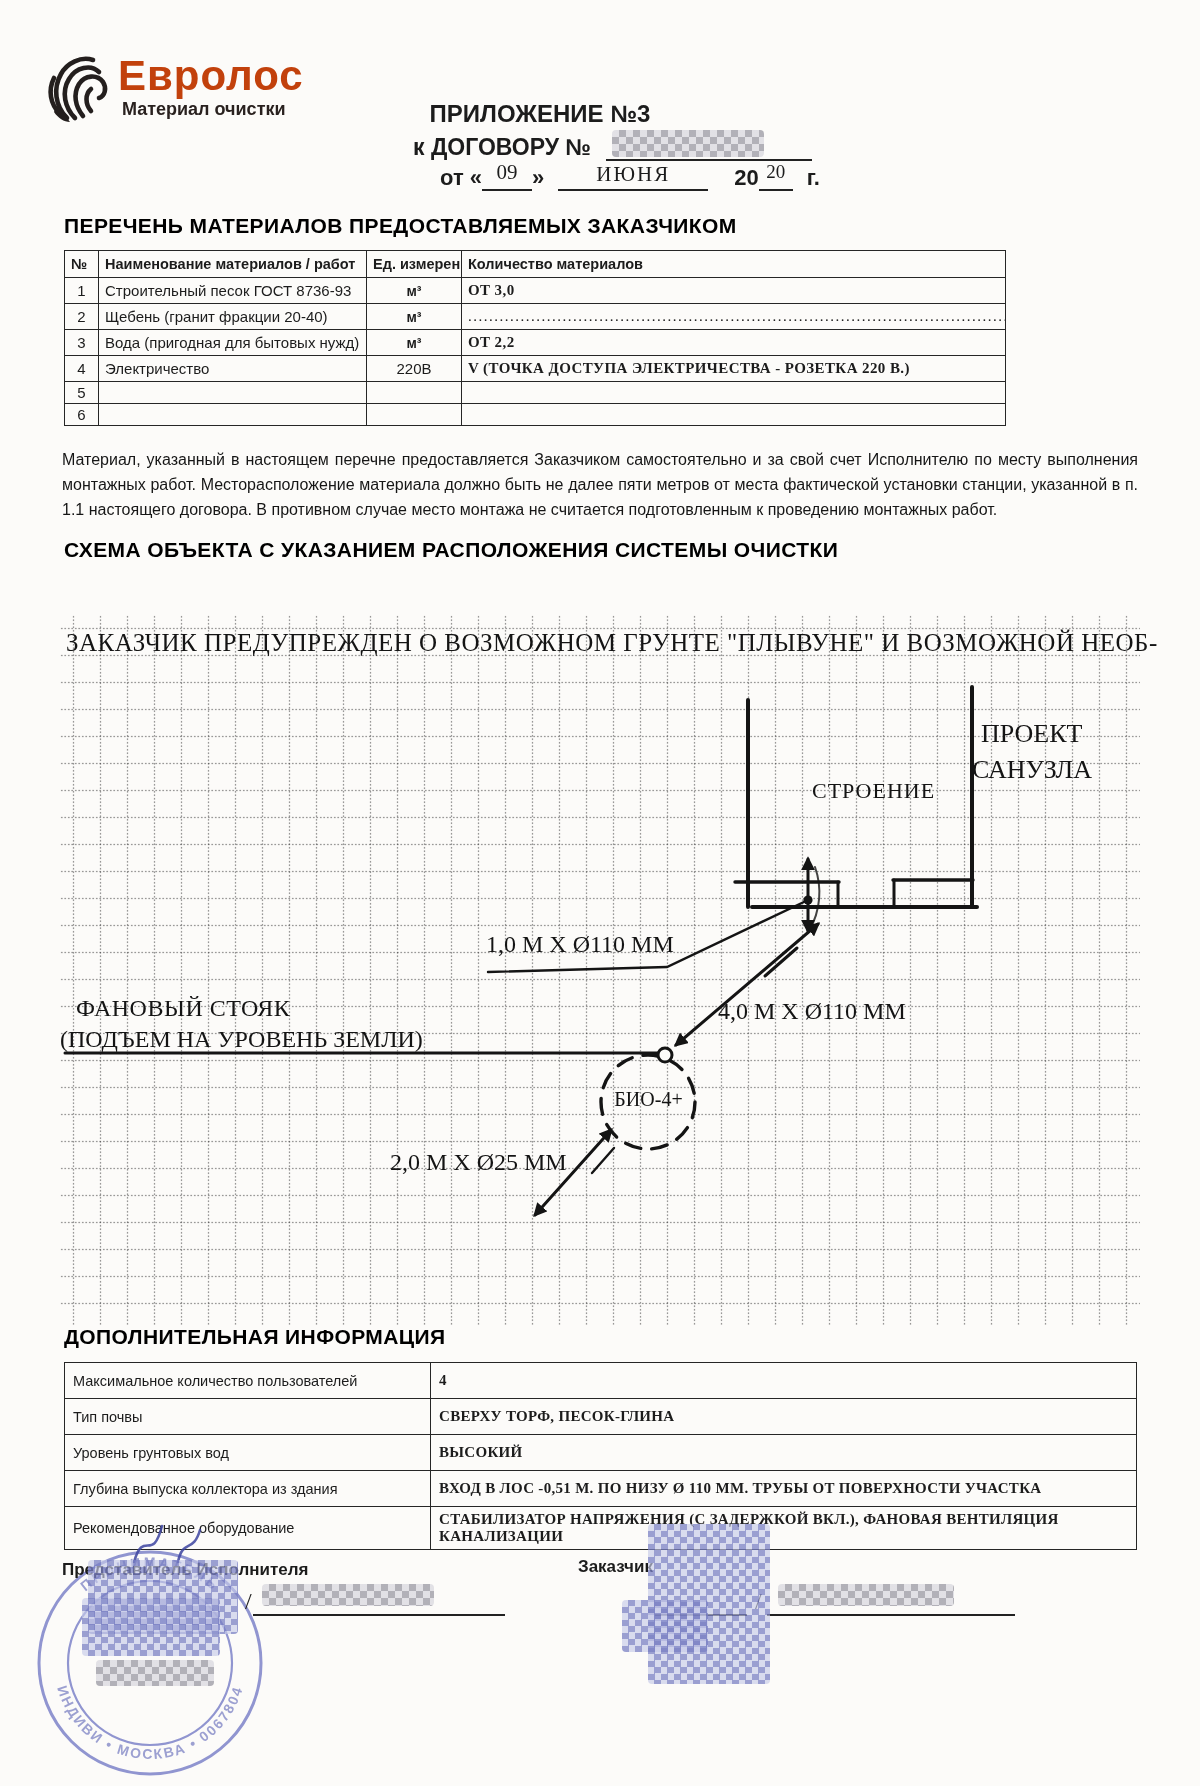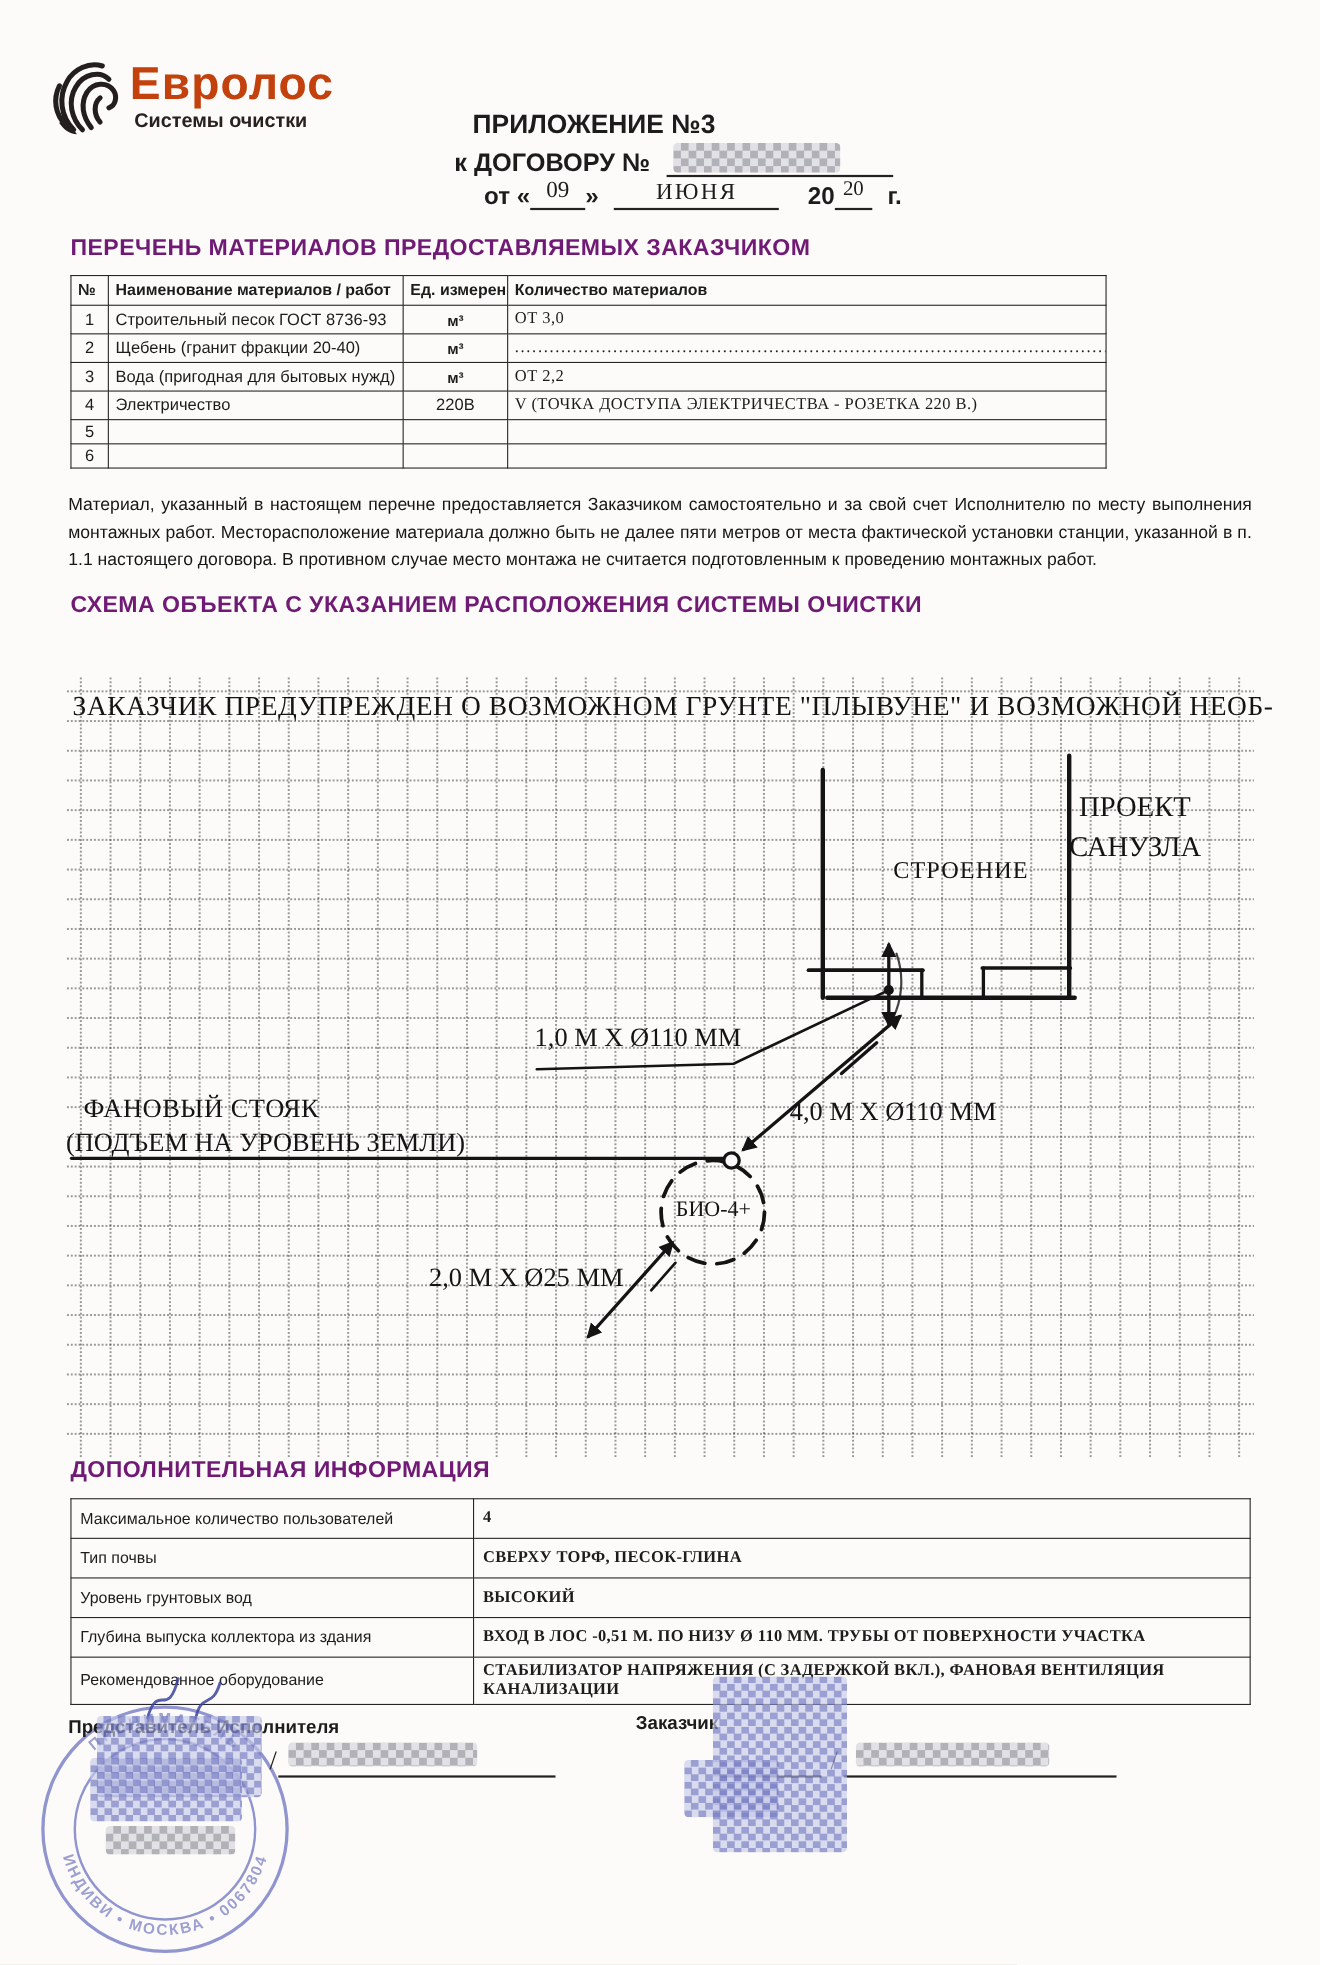--- a/index.html
+++ b/index.html
@@ -28,31 +28,31 @@
   .slot-day{width:50px;}
   .slot-day span{position:relative;top:-4px;}
   .slot-month{width:150px;letter-spacing:2px;}
   .slot-month span{position:relative;top:-2px;}
   .slot-year{width:34px;}
   .slot-year span{position:relative;top:-6px;font-size:19px;}
   .date-gap{width:14px;}
   .date-gap-big{width:26px;}
 
   
-  .sec-heading{font-size:21px;font-weight:bold;letter-spacing:.4px;color:#701a75;}
+  .sec-heading{font-size:21px;font-weight:bold;letter-spacing:.4px;color:#000000;}
 
   
   table{border-collapse:collapse;table-layout:fixed;}
   .tbl1{left:64px;top:250px;width:941px;}
   .tbl1 th,.tbl1 td{border:1.7px solid #262626;overflow:hidden;white-space:nowrap;}
   .tbl1 th{font-size:14.5px;text-align:left;padding:3px 6px;height:20px;}
   .tbl1 td{font-size:15px;padding:2px 6px;height:21px;}
   .col-num{width:34px;} .col-name{width:268px;} .col-unit{width:95px;} .col-qty{width:544px;}
   .cell-center{text-align:center;}
-  .cell-serif{font-family:"Liberation Serif","DejaVu Serif",serif;font-size:14px;letter-spacing:.4px;font-weight:400;margin-left:16px;}
+  .cell-serif{font-family:"Liberation Serif","DejaVu Serif",serif;font-size:14px;letter-spacing:.4px;font-weight:700;margin-left:16px;}
   .cell-dots{font-family:"Liberation Serif","DejaVu Serif",serif;letter-spacing:1.5px;font-size:13px;}
   .row-empty td{height:17px;}
 
   .note-par{left:62px;top:448px;width:1076px;font-size:16px;font-weight:500;line-height:1.55;text-align:justify;color:#161616;}
 
   
   .grid-area{
     left:60px;top:615px;width:1080px;height:710px;
     background-image:
       radial-gradient(circle, rgba(45,45,45,.48) .7px, transparent 1.15px),
@@ -95,21 +95,21 @@
     <g fill="none" stroke="#241f1e" stroke-width="4.6" stroke-linecap="round">
       <path d="M14 66 C4 56 2 42 8 30"></path>
       <path d="M21 70 C9 58 7 40 15 26 C21 15 35 8 47 12"></path>
       <path d="M29 70 C19 60 15 44 23 31 C30 19 45 16 53 24"></path>
       <path d="M37 68 C29 58 27 46 33 36 C39 27 51 26 57 34 C61 40 59 48 53 50"></path>
       <path d="M45 63 C39 56 39 46 45 41"></path>
     </g>
     <path d="M8 64 C12 70 18 74 24 74 C18 66 13 60 12 54 Z" fill="#241f1e"></path>
   </svg>
   <div class="abs brand-name">Евролос</div>
-  <div class="abs brand-tagline">Системы очистки</div>
+  <div class="abs brand-tagline">Материал очистки</div>
 
   <div class="abs title-appendix">ПРИЛОЖЕНИЕ №3</div>
   <div class="abs contract-prefix">к ДОГОВОРУ №</div>
   <div class="abs contract-underline"></div>
   <div class="abs redact redact-contract blur-block"></div>
 
   <div class="abs date-row">
     <span>от «</span>
     <span class="slot slot-day">
         <span>09</span>

